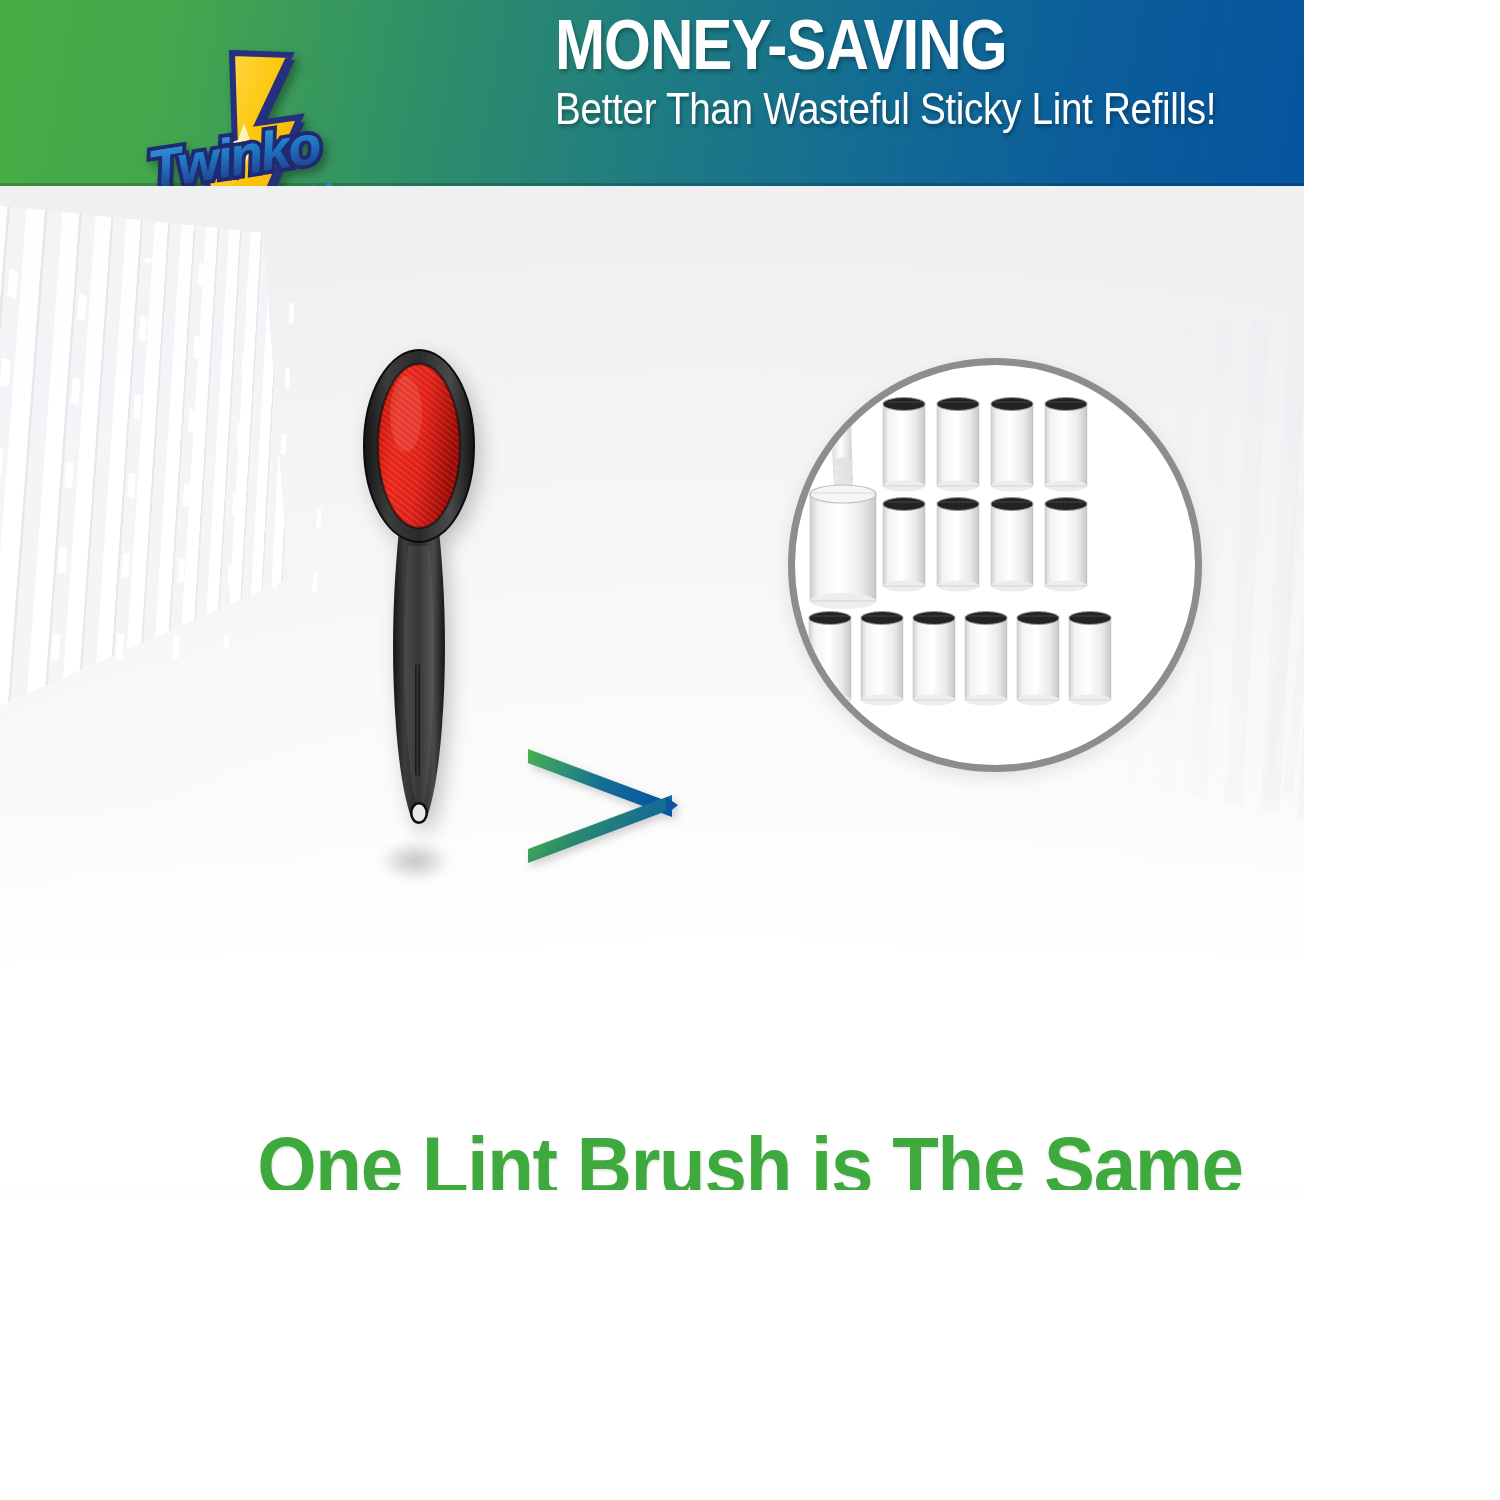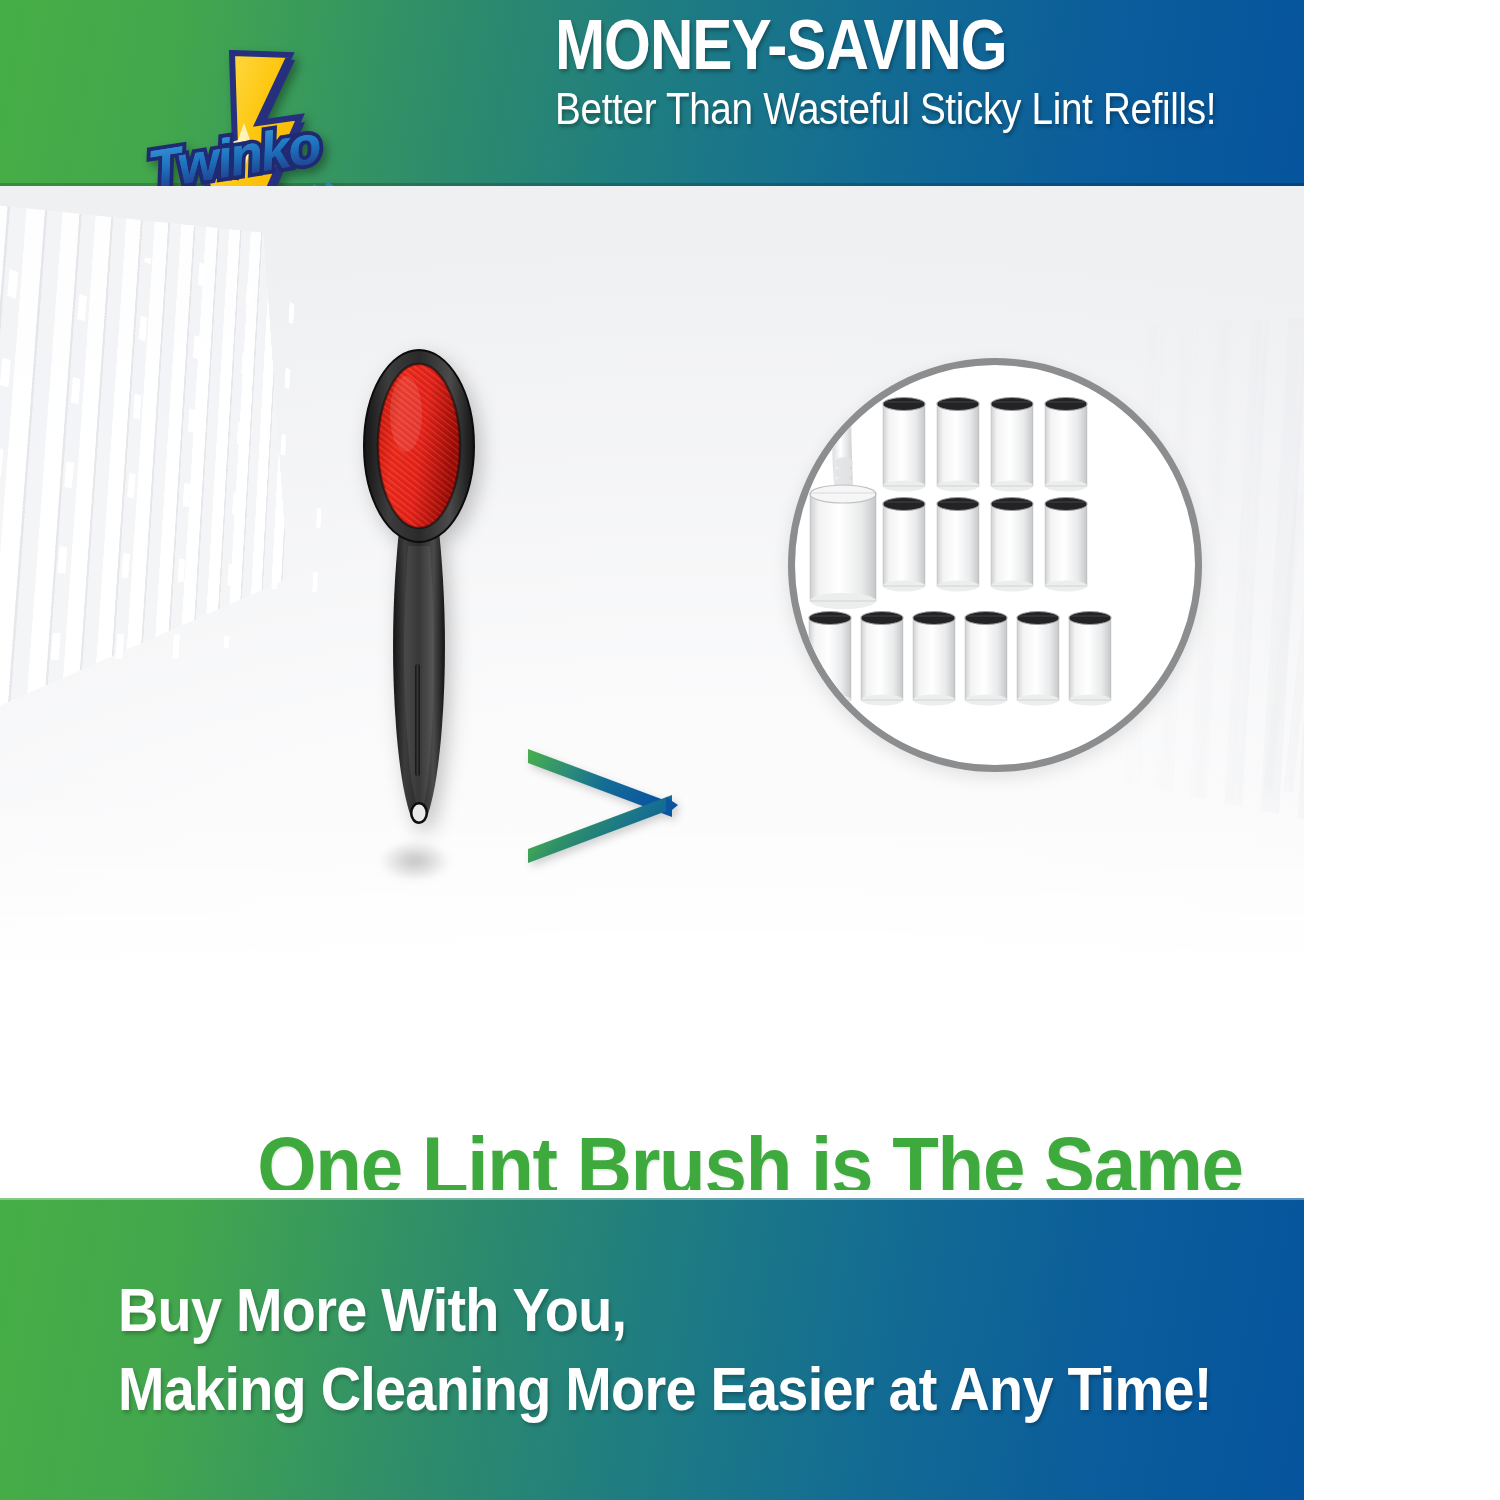--- a/index.html
+++ b/index.html
@@ -375,20 +375,14 @@
     <div id="green-headline">
       <div>
         <span class="ln">One Lint Brush is The Same</span>
 
       </div>
     </div>
   </div>
 
   <div id="panel-footer-gap"></div>
 
-  <div class="band" id="footer-band">
-    <div id="footer-texts">
-      <span class="ln">Buy More With You,</span>
-      <span class="ln">Making Cleaning More Easier at Any Time!</span>
-    </div>
-  </div>
 
 </div>
 
 </body></html>

